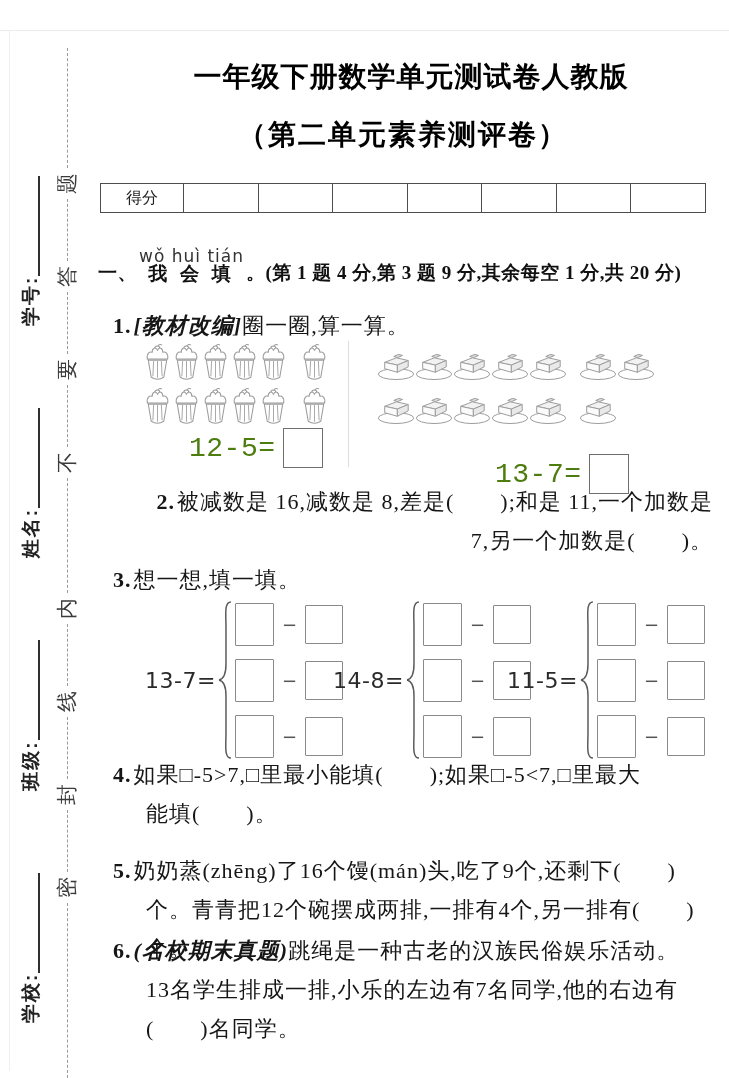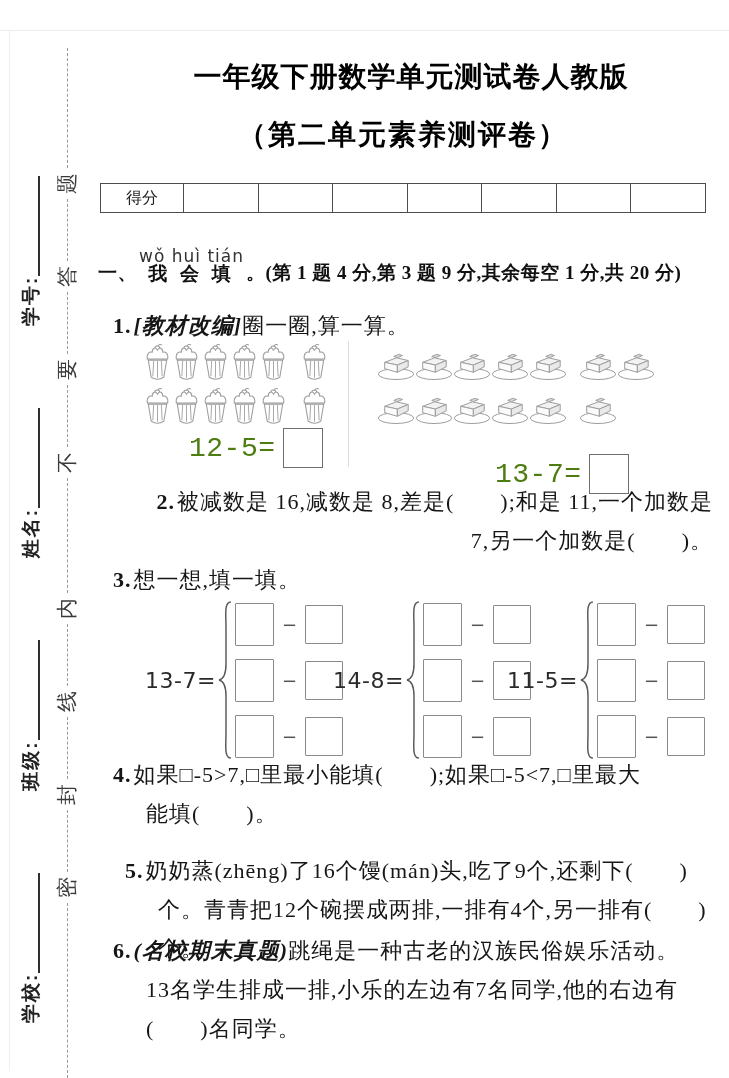--- a/index.html
+++ b/index.html
@@ -364,21 +364,21 @@
           </div>
       </div>
     </div>
   </div>
 
   <div class="qline" style="top:755px;">
     <div><span class="qnum">4.</span><span>如果□-5&gt;7,□里最小能填(　　);如果□-5&lt;7,□里最大</span></div>
     <div class="cont">能填(　　)。</div>
   </div>
 
-  <div class="qline" style="top:851px;margin-left:12px;">
+  <div class="qline" style="top:851px;">
     <div><span class="qnum">5.</span><span>奶奶蒸(zhēng)了16个馒(mán)头,吃了9个,还剩下(　　)</span></div>
     <div class="cont">个。青青把12个碗摆成两排,一排有4个,另一排有(　　)个。</div>
   </div>
 
   <div class="qline" style="top:931px;">
     <div><span class="qnum">6.</span><span class="qtag">(名校期末真题)</span><span>跳绳是一种古老的汉族民俗娱乐活动。</span></div>
     <div class="cont">13名学生排成一排,小乐的左边有7名同学,他的右边有</div>
     <div class="cont">(　　)名同学。</div>
   </div>
 </div>

